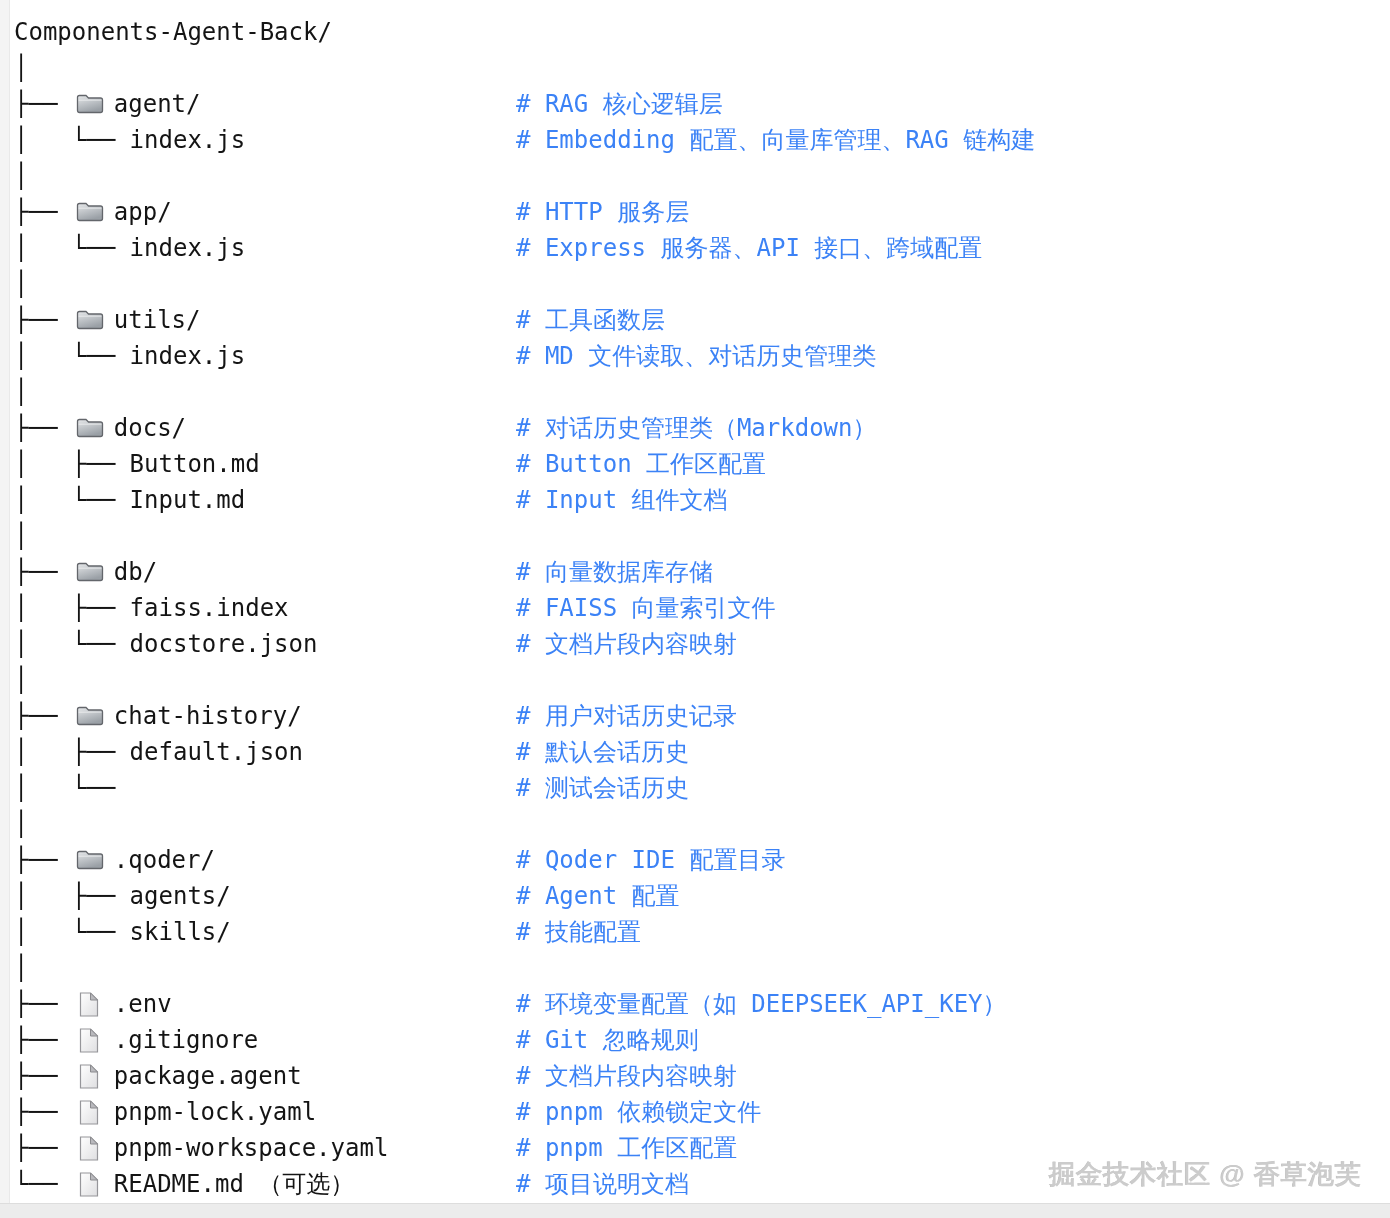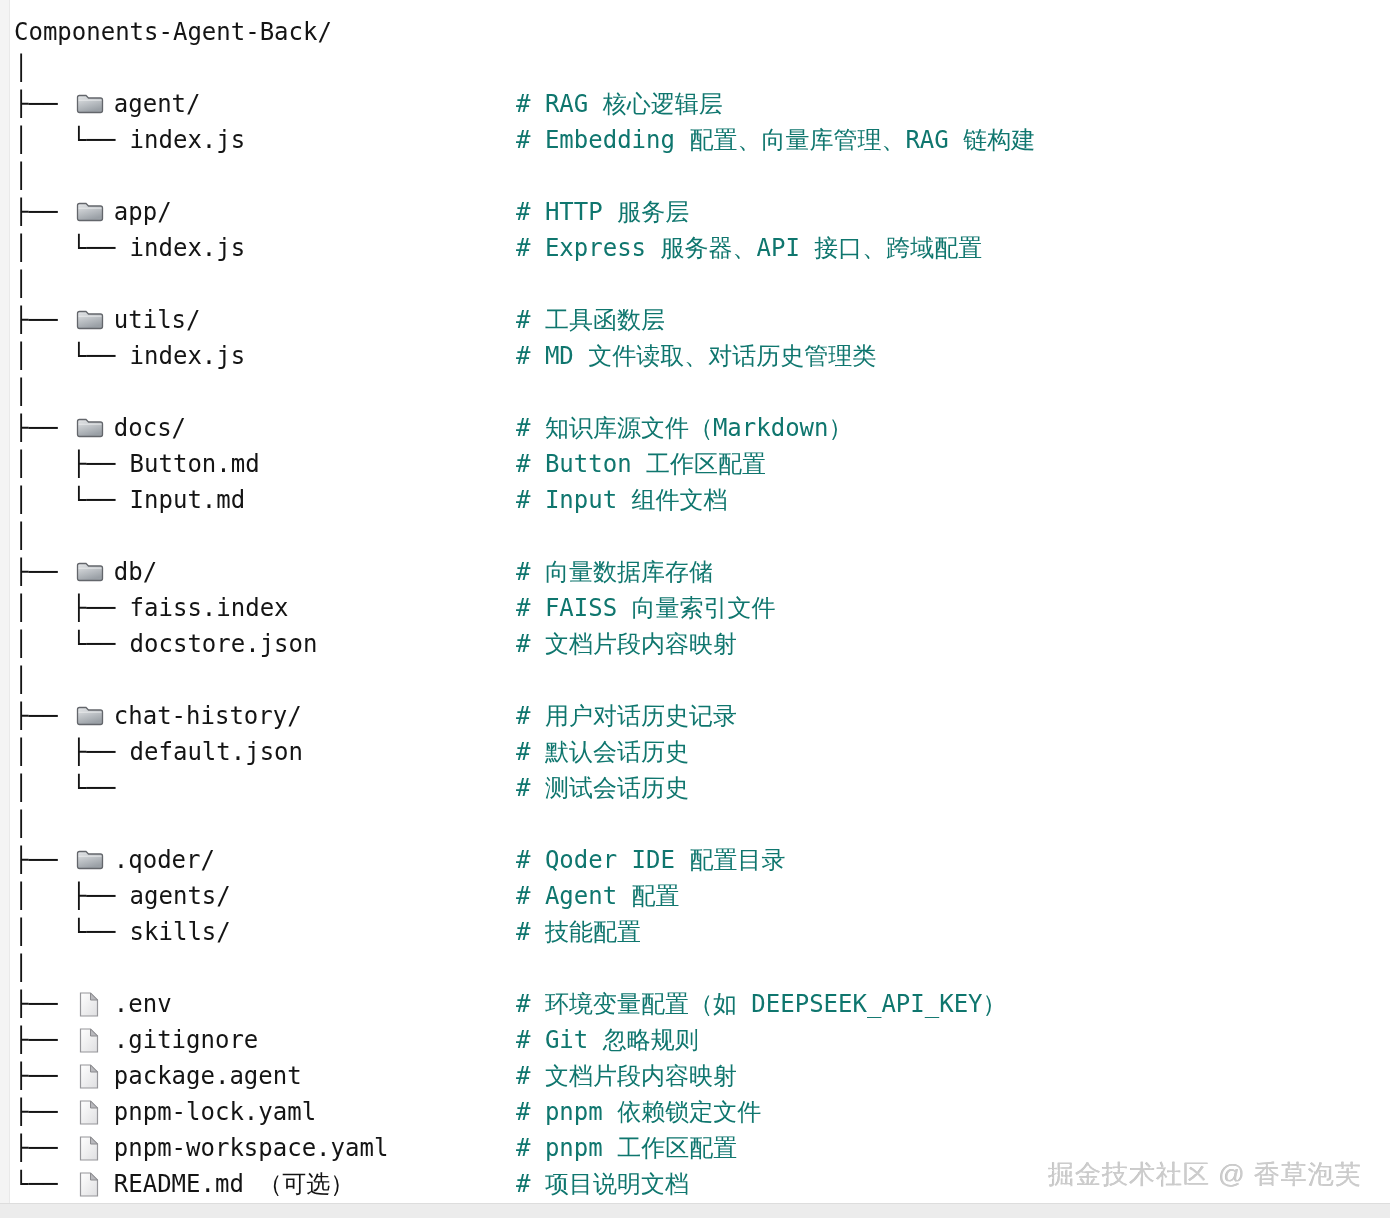--- a/index.html
+++ b/index.html
@@ -55,29 +55,29 @@
   .icon.folder { width: 30px; margin-left: 3px; margin-right: 9px; }
   .icon.file   { width: 22px; margin-left: 6px; margin-right: 14px; }
   .icon svg { display: block; }
   .name {
     white-space: pre;
   }
   .comment {
     position: absolute;
     left: 502px;
     white-space: pre;
-    color: #0f766e;
+    color: #3b82f6;
   }
   .watermark {
     position: absolute;
     top: 1157px;
     right: 28px;
     font-family: "Liberation Sans", "DejaVu Sans", sans-serif;
     font-size: 26px;
-    font-weight: 400;
+    font-weight: 700;
     letter-spacing: 1px;
     color: #cccccc;
     text-shadow: 1.5px 1.5px 0 #ffffff, -0.5px -0.5px 0 #bdbdbd;
   }
 </style>
 </head>
 <body>
 
 <div id="page">
   <div class="left-strip"></div>
@@ -122,21 +122,21 @@
       <div class="row"><span class="prefix">│</span></div>
       <div class="row"><span class="prefix">├── </span><span class="icon folder"><svg width="30" height="24" viewBox="0 0 30 24">
             <defs>
               <linearGradient id="fgrad" x1="0" y1="0" x2="0.4" y2="1">
                 <stop offset="0" stop-color="#e7e9eb"></stop>
                 <stop offset="1" stop-color="#9aa0a6"></stop>
               </linearGradient>
             </defs>
             <path d="M2.5 5.5 Q2.5 3.5 4.5 3.5 H11 L13.5 6 H25.5 Q27.5 6 27.5 8 V18.5 Q27.5 20.5 25.5 20.5 H4.5 Q2.5 20.5 2.5 18.5 Z" fill="url(#fgrad)" stroke="#63666b" stroke-width="1.3"></path>
             <path d="M3.5 8.2 H26.5" stroke="#ffffff" stroke-opacity="0.55" stroke-width="1"></path>
-          </svg></span><span class="name">docs/</span><span class="comment"># 知识库源文件（Markdown）</span></div>
+          </svg></span><span class="name">docs/</span><span class="comment"># 对话历史管理类（Markdown）</span></div>
       <div class="row"><span class="prefix">│   ├── </span><span class="name">Button.md</span><span class="comment"># Button 工作区配置</span></div>
       <div class="row"><span class="prefix">│   └── </span><span class="name">Input.md</span><span class="comment"># Input 组件文档</span></div>
       <div class="row"><span class="prefix">│</span></div>
       <div class="row"><span class="prefix">├── </span><span class="icon folder"><svg width="30" height="24" viewBox="0 0 30 24">
             <defs>
               <linearGradient id="fgrad" x1="0" y1="0" x2="0.4" y2="1">
                 <stop offset="0" stop-color="#e7e9eb"></stop>
                 <stop offset="1" stop-color="#9aa0a6"></stop>
               </linearGradient>
             </defs>

